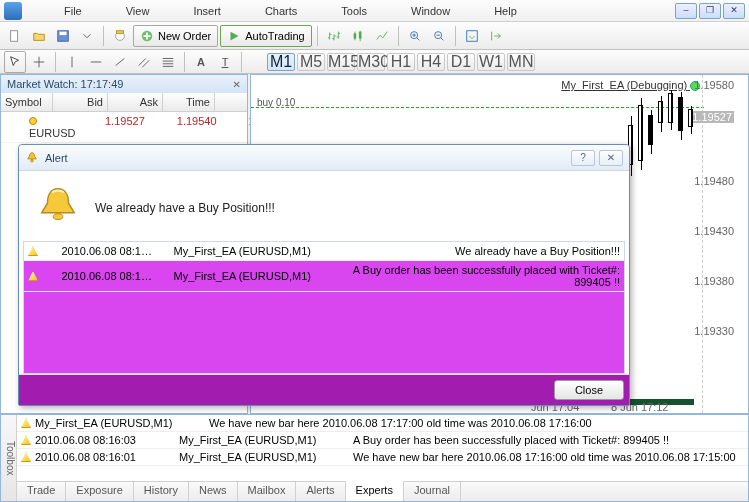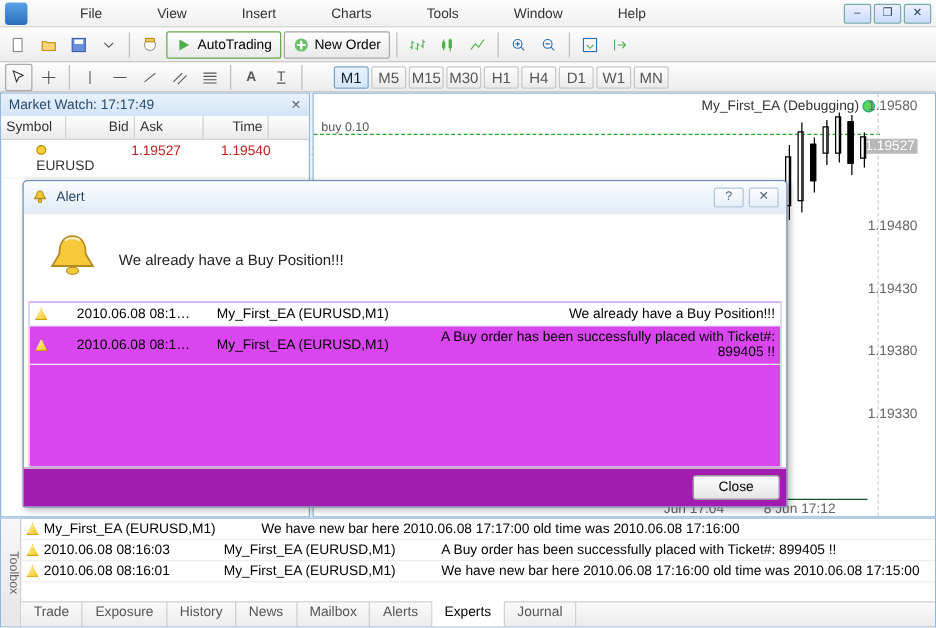--- a/index.html
+++ b/index.html
@@ -11,41 +11,41 @@
   .winbtns { margin-left: auto; display: flex; gap: 2px; }
   .winbtns div { width: 22px; height: 16px; background: linear-gradient(#eef,#cdf); border: 1px solid #7aa; border-radius: 2px; text-align: center; line-height: 13px; font-size: 9px; color: #246; }
 
   .toolbar { display: flex; align-items: center; background: linear-gradient(#fdfdfd,#ececec); border-bottom: 1px solid #c0c0c0; height: 28px; padding: 2px 4px; gap: 2px; }
   .tb-btn { width: 22px; height: 22px; border: 1px solid transparent; border-radius: 2px; display: flex; align-items: center; justify-content: center; cursor: pointer; }
   .tb-sep { width: 1px; height: 20px; background: #c0c0c0; margin: 0 3px; }
   .tb-text-btn { height: 22px; padding: 0 6px; border: 1px solid #a8a8a8; background: linear-gradient(#fefefe,#e9e9e9); border-radius: 2px; display: flex; align-items: center; gap: 4px; cursor: pointer; }
   .tb-text-btn.green { border-color: #6aa84f; }
 
   .toolbar2 { display: flex; align-items: center; background: linear-gradient(#fdfdfd,#ececec); border-bottom: 1px solid #c0c0c0; height: 24px; padding: 2px 4px; gap: 2px; }
-  .tf-btn { width: 28px; height: 18px; border: 1px solid #c8c8c8; background: linear-gradient(#fefefe,#eaeaea); text-align: center; line-height: 16px; font-size: 12px; color: #555; cursor: pointer; border-radius: 2px; }
+  .tf-btn { width: 28px; height: 18px; border: 1px solid #c8c8c8; background: linear-gradient(#fefefe,#eaeaea); text-align: center; line-height: 16px; font-size: 16px; color: #555; cursor: pointer; border-radius: 2px; }
   .tf-btn.active { border-color: #7aa3cc; background: linear-gradient(#e8f2fc,#d4e6f8); color: #123; }
 
   .main { display: flex; height: calc(502px - 22px - 28px - 24px - 88px); }
   .market-watch { width: 248px; border: 1px solid #94b6d8; background: #fff; display: flex; flex-direction: column; }
   .mw-title { background: linear-gradient(#e9f2fb,#d2e4f6); padding: 3px 6px; color: #2a4a6a; display: flex; justify-content: space-between; align-items: center; }
   .mw-title .x { font-size: 10px; color: #666; cursor: pointer; }
   .mw-head { display: flex; background: linear-gradient(#fefefe,#eaeaea); border-bottom: 1px solid #d0d0d0; }
   .mw-head div { padding: 3px 4px; border-right: 1px solid #d0d0d0; color: #333; }
   .mw-row { display: flex; border-bottom: 1px solid #f4f4f4; }
   .mw-row div { padding: 3px 4px; margin-left: 24px; }
-  .c-sym { width: 52px; } .c-bid { width: 55px; text-align: right; } .c-ask { width: 55px; } .c-tm { width: 52px; text-align: right; }
+  .c-sym { width: 52px; } .c-bid { width: 55px; text-align: right; } .c-ask { width: 55px; text-align: right; } .c-tm { width: 52px; text-align: right; }
 
   .chart { flex: 1; background: #fff; border: 1px solid #94b6d8; margin-left: 2px; position: relative; }
   .chart-label { position: absolute; top: 22px; left: 6px; font-size: 10px; color: #555; }
-  .chart-ea { position: absolute; top: 4px; right: 48px; font-size: 10px; color: #333; }
+  .chart-ea { position: absolute; top: 4px; right: 48px; font-size: 10px; color: #333; text-decoration: underline; }
   .chart-ea-icon { display:inline-block; width:10px; height:10px; border-radius:50%; background:#5bd75b; border:1px solid #2a7; vertical-align:middle; }
   .y-axis { position: absolute; right: 2px; top: 0; bottom: 0; width: 44px; border-left: 1px dashed #ccc; font-size: 9px; color: #666; }
   .y-tick { position: absolute; right: 12px; }
   .y-tick.hl { background: #b8b8b8; color: #fff; padding: 0 2px; }
-  .x-axis { position: absolute; left: 0; right: 54px; bottom: 0; height: 14px; border-top: 1px solid #14532d; font-size: 9px; color: #666; }
+  .x-axis { position: absolute; left: 0; right: 54px; bottom: 0; height: 14px; border-top: 6px solid #14532d; font-size: 9px; color: #666; }
   .x-tick { position: absolute; bottom: 0; }
   .bars { position: absolute; right: 50px; top: 10px; bottom: 18px; width: 130px; }
   .bar { position: absolute; width: 5px; background: #fff; border: 1px solid #000; }
   .bar.down { background: #000; }
   .wick { position: absolute; width: 1px; background: #000; left: 2px; }
   .green-line { position:absolute; left:0; right:44px; top:32px; border-top:1px dashed #1faa1f; }
 
   .toolbox { height: 88px; border: 1px solid #94b6d8; background: #fff; display: flex; }
   .tb-side { width: 16px; background: linear-gradient(#f7f7f7,#e6e6e6); border-right: 1px solid #d0d0d0; writing-mode: vertical-rl; text-align: center; font-size: 10px; color: #666; padding: 2px 0; }
   .tb-body { flex: 1; display: flex; flex-direction: column; }
@@ -119,32 +119,32 @@
         <path d="M4 6l4 4 4-4" stroke="#555" fill="none"></path>
       </svg>
     </div>
   <div class="tb-sep"></div>
   <div class="tb-btn">
       <svg class="icon-svg" viewBox="0 0 16 16">
         <circle cx="8" cy="8" r="5" fill="#fff" stroke="#999"></circle>
         <rect x="4" y="2" width="8" height="3" fill="#e6d070" stroke="#b88c00"></rect>
       </svg>
     </div>
-  <div class="tb-text-btn green">
-    <svg class="icon-svg" viewBox="0 0 16 16">
-        <polygon points="4,3 13,8 4,13" fill="#4fae4f"></polygon>
-      </svg>
-    <span>AutoTrading</span>
-  </div>
   <div class="tb-text-btn">
     <svg class="icon-svg" viewBox="0 0 16 16">
         <circle cx="8" cy="8" r="6" fill="#6cc06c"></circle>
         <path d="M8 4v8M4 8h8" stroke="#fff" stroke-width="2"></path>
       </svg>
     <span>New Order</span>
+  </div>
+  <div class="tb-text-btn green">
+    <svg class="icon-svg" viewBox="0 0 16 16">
+        <polygon points="4,3 13,8 4,13" fill="#4fae4f"></polygon>
+      </svg>
+    <span>AutoTrading</span>
   </div>
   <div class="tb-sep"></div>
   <div class="tb-btn">
       <svg class="icon-svg" viewBox="0 0 16 16">
         <path d="M3 12V4M3 6h2M3 10H1 M8 13V6M8 8h2M8 11H6 M13 11V3M13 5h2M13 9h-2" stroke="#4fae4f"></path>
       </svg>
     </div>
   <div class="tb-btn">
       <svg class="icon-svg" viewBox="0 0 16 16">
         <rect x="3" y="5" width="3" height="6" fill="#4fae4f"></rect>

